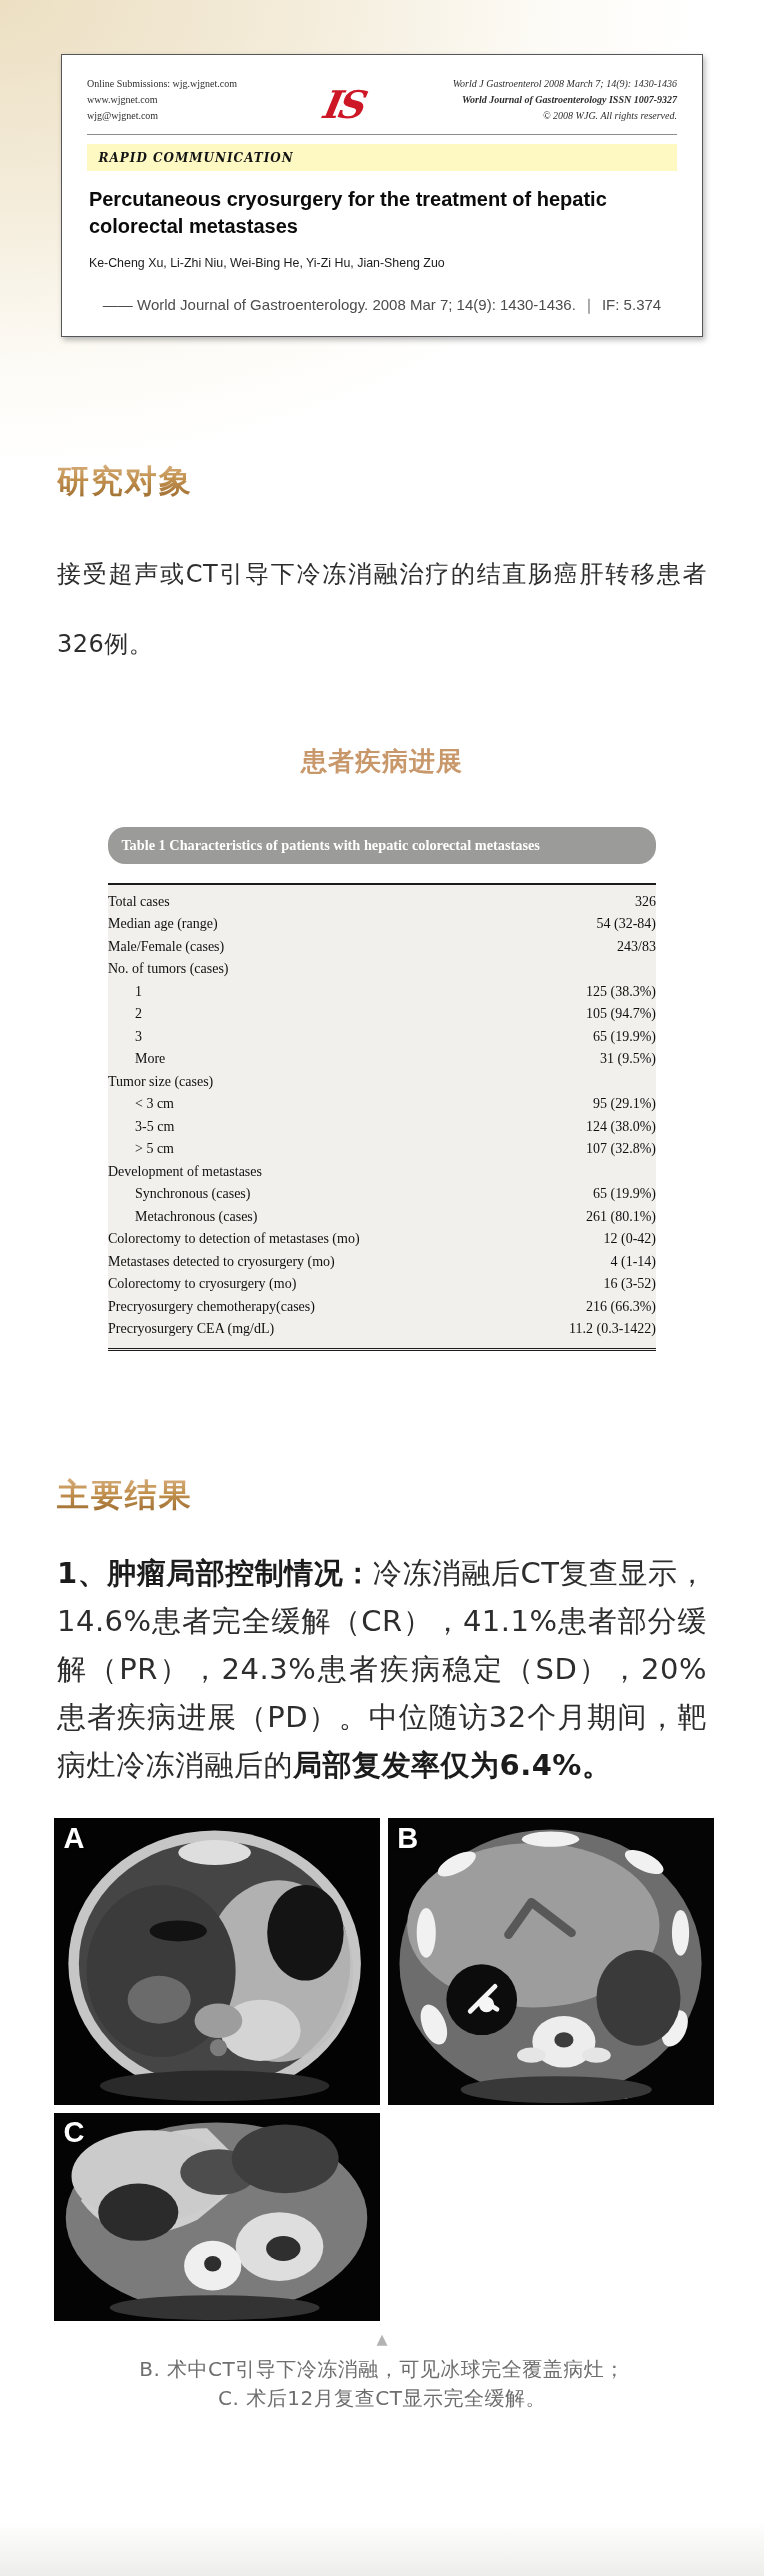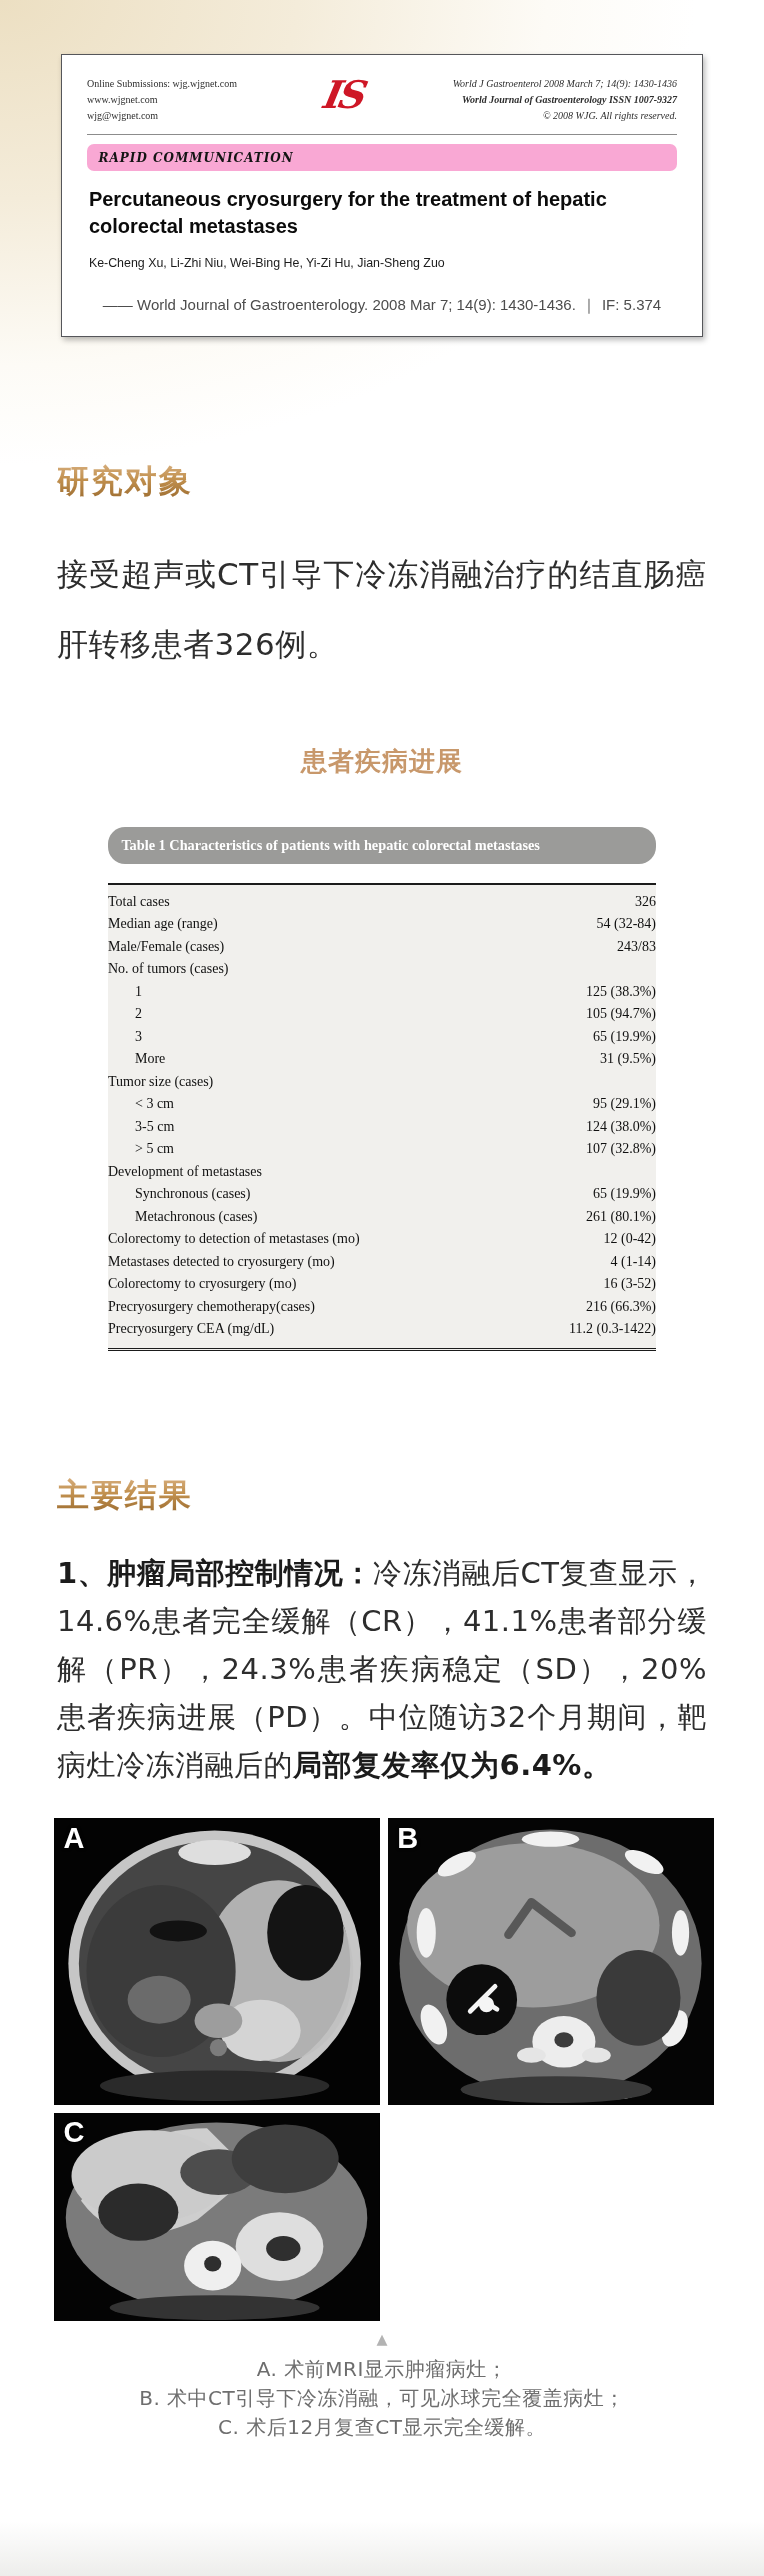--- a/index.html
+++ b/index.html
@@ -18,35 +18,34 @@
   }
   .content{position:relative;z-index:1;}
 
   
   .card{
     margin:54px 61px 0;background:#ffffff;border:1px solid #55565a;
     box-shadow:1.9px 2.9px 5.7px rgba(0,0,0,.28);
     padding:21px 25px 17px;
   }
   .card-top{
-    display:flex;justify-content:space-between;align-items:flex-start;
+    display:flex;justify-content:space-between;align-items:flex-end;
     padding-bottom:9.6px;border-bottom:1px solid #8c8c8c;
   }
   .subm{font:10px/1.6 "Liberation Serif",serif;color:#2e2e2e;white-space:nowrap;}
   .logo{
     font:italic 700 38px/38px "DejaVu Serif",serif;color:#ce1726;
     transform:skewX(-12deg);letter-spacing:-2.9px;padding:0 5.7px;
   }
   .jinfo{font:italic 10px/1.6 "Liberation Serif",serif;color:#2e2e2e;text-align:right;white-space:nowrap;}
   .jinfo .b{font-weight:700;}
   .tagbar{
-    margin-top:9.6px;background:#f9a8d4;color:#141414;
+    margin-top:9.6px;background:#fef9c3;color:#141414;
     font:italic 600 12px/1 "DejaVu Serif",serif;letter-spacing:1px;
     padding:7.6px 11.5px;
-    border-radius:7px;
   }
   .title{
     margin:14.3px 1.9px 0;font:700 20px/1.38 "Liberation Sans",sans-serif;color:#0b0b0b;
   }
   .authors{margin:14.3px 1.9px 0;font:12.4px/1.3 "Liberation Sans",sans-serif;color:#1c1c1c;}
   .cite{
     margin:23px 1.9px 3.8px;font:15px/1.4 "Liberation Sans",sans-serif;color:#4d4d4d;
     display:flex;align-items:center;gap:5.7px;justify-content:center;white-space:nowrap;
   }
 
@@ -57,21 +56,21 @@
     color:#b5824a;
   }
   @supports (-webkit-background-clip:text){
     .gold-h{
       background:linear-gradient(180deg,#d9b284 0%,#c2914f 45%,#9a6a2e 100%);
       -webkit-background-clip:text;background-clip:text;color:transparent;
     }
   }
   .para{
     margin:38px 57px 0;width:650px;
-    font-size:31px;line-height:70px;letter-spacing:0.5px;
+    font-size:24px;line-height:70px;letter-spacing:0.5px;
     color:#2d2d2d;text-align:justify;
   }
   .sub-h{
     margin-top:67px;text-align:center;
     font:700 26px/1.2 "DejaVu Sans",sans-serif;letter-spacing:1px;
     color:#c8986b;
   }
 
   
   .tblwrap{width:548px;margin:50px auto 0;}
@@ -313,19 +312,18 @@
         <ellipse cx="166" cy="158" rx="9" ry="8" fill="#2e2e2e"></ellipse>
         <ellipse cx="168" cy="204" rx="110" ry="13" fill="#333333"></ellipse>
       </svg>
       <span class="lab">C</span>
     </div>
   </div>
 
   <div class="tri">▲</div>
 
   <div class="caption">
-    <div>A. 术前MRI显示肿瘤病灶；</div>
     <div>B. 术中CT引导下冷冻消融，可见冰球完全覆盖病灶；</div>
     <div>C. 术后12月复查CT显示完全缓解。</div>
   </div>
 
 </div>
 
 
 </body></html>

